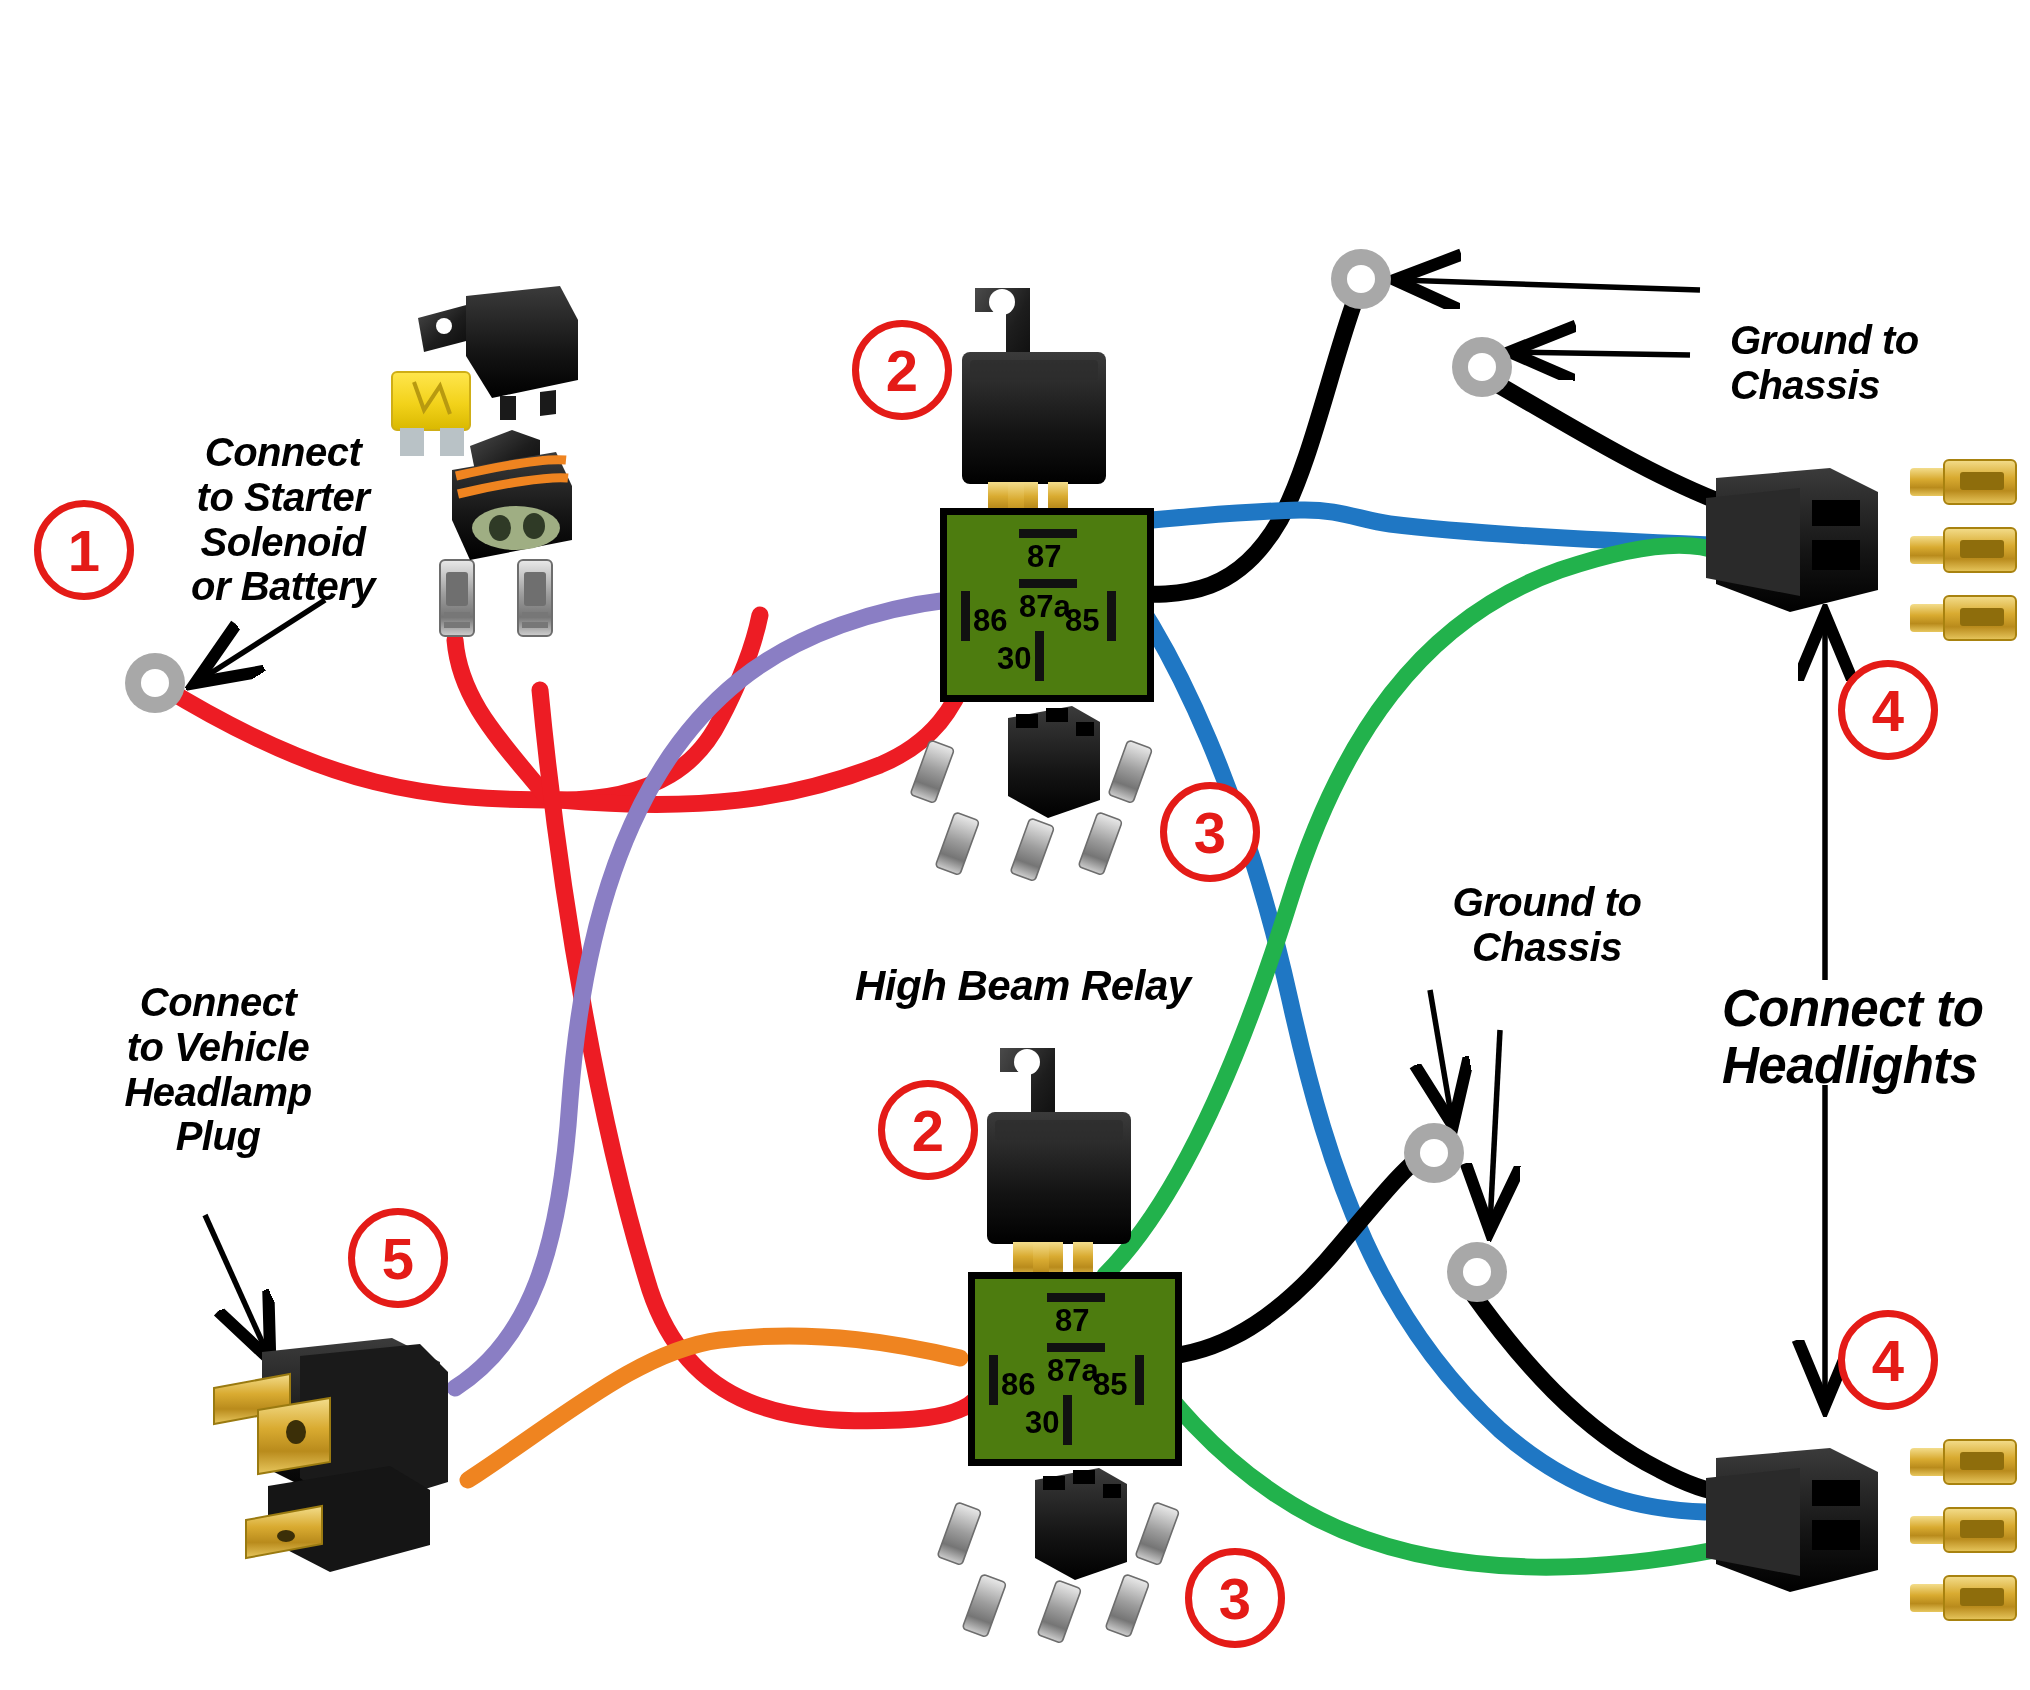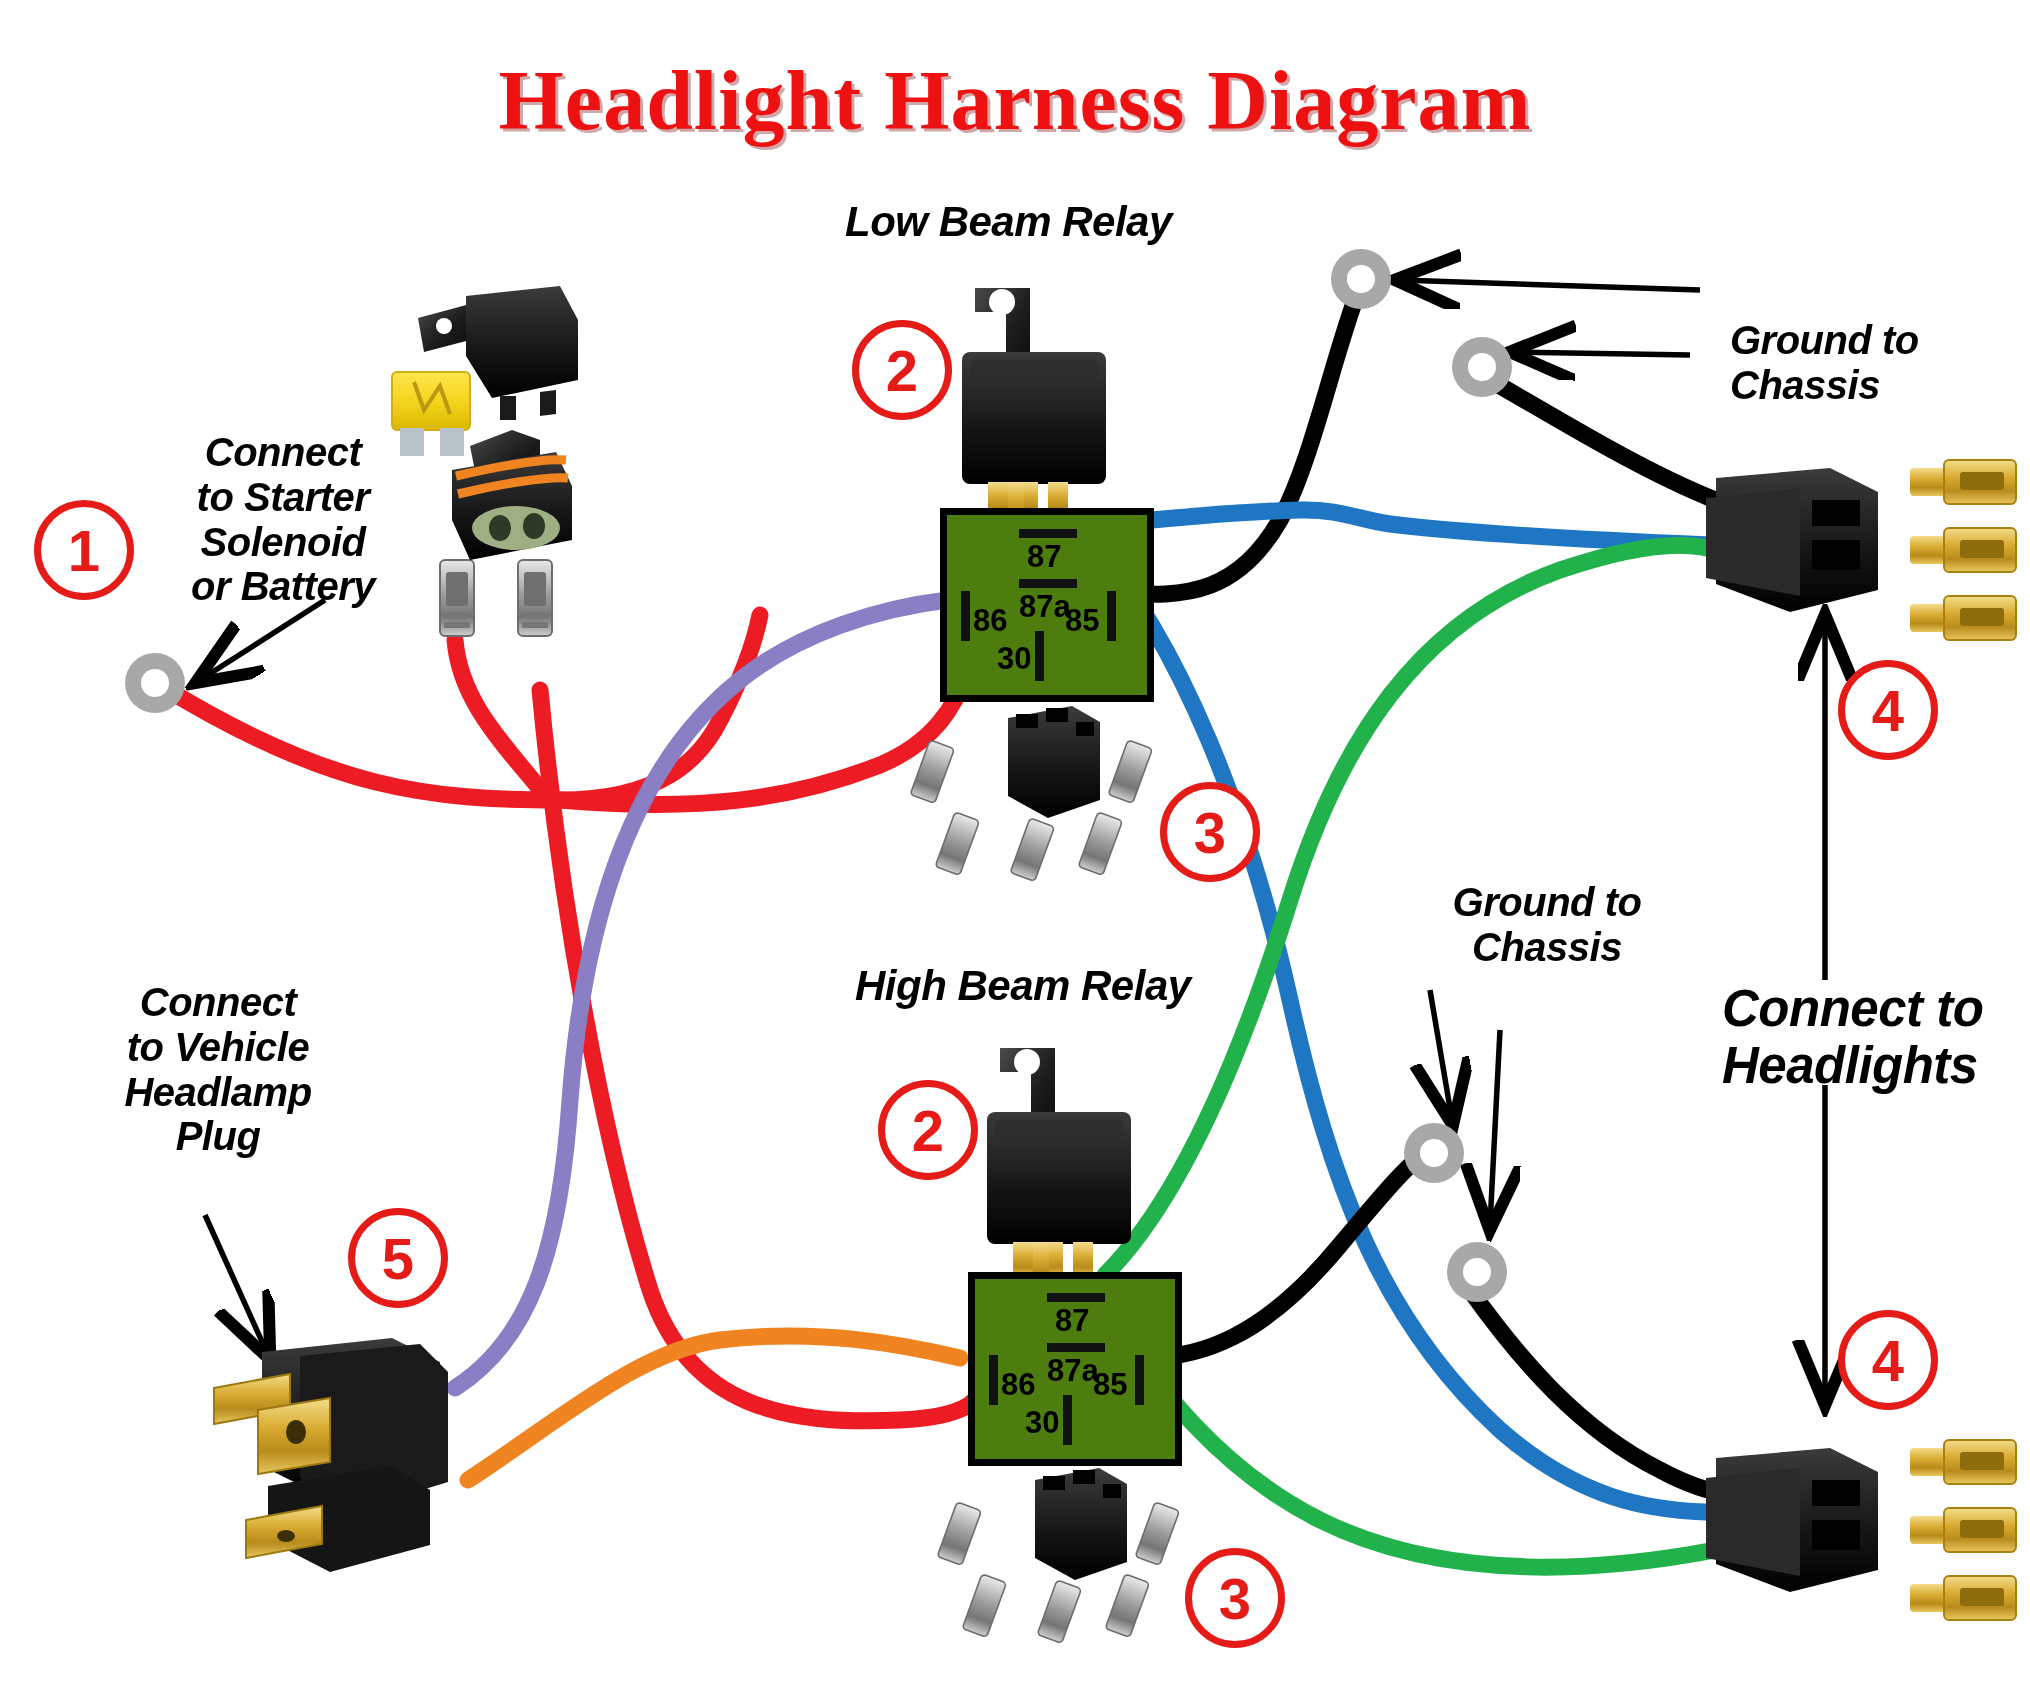--- a/index.html
+++ b/index.html
@@ -16,21 +16,20 @@
        font-size:58px;display:flex;align-items:center;justify-content:center;background:#fff;}
   .relaybox{position:absolute;border:7px solid #000;background:#4d7c0f;}
   .term{position:absolute;background:#111;}
   .tnum{position:absolute;font-family:"Liberation Sans",sans-serif;font-weight:bold;font-size:31px;color:#000;font-style:normal;}
 </style>
 </head>
 <body>
 
 <div id="page">
 
-  <div class="title">Headlight  Harness Diagram</div>
 
   <svg id="wires" viewBox="0 0 2030 1690">
     <defs>
       <marker id="ah" markerWidth="14" markerHeight="14" refX="11" refY="5" orient="auto">
         <path d="M0,0 L12,5 L0,10" fill="none" stroke="#000" stroke-width="2.2"></path>
       </marker>
       <linearGradient id="gold" x1="0" y1="0" x2="0" y2="1">
         <stop offset="0%" stop-color="#f3dd8c"></stop>
           <stop offset="40%" stop-color="#d9ab31"></stop>
         <stop offset="70%" stop-color="#b98b1c"></stop>
@@ -328,21 +327,20 @@
     <div class="term" style="left:72px;top:64px;width:58px;height:9px;"></div>
     <div class="tnum" style="left:72px;top:74px;">87a</div>
     <div class="term" style="left:14px;top:76px;width:9px;height:50px;"></div>
     <div class="tnum" style="left:26px;top:88px;">86</div>
     <div class="term" style="left:160px;top:76px;width:9px;height:50px;"></div>
     <div class="tnum" style="left:118px;top:88px;">85</div>
     <div class="term" style="left:88px;top:116px;width:9px;height:50px;"></div>
     <div class="tnum" style="left:50px;top:126px;">30</div>
   </div>
 
-  <div class="lbl" style="left:845px;top:198px;font-size:42px;white-space:nowrap;">Low Beam Relay</div>
 
   <div class="lbl" style="left:855px;top:962px;font-size:42px;white-space:nowrap;">High Beam Relay</div>
 
   <div class="lbl" style="left:148px;top:430px;width:270px;font-size:40px;text-align:center;white-space:pre-line;">Connect
 to Starter
 Solenoid
 or Battery</div>
 
   <div class="lbl" style="left:68px;top:980px;width:300px;font-size:40px;text-align:center;white-space:pre-line;">Connect
 to Vehicle

